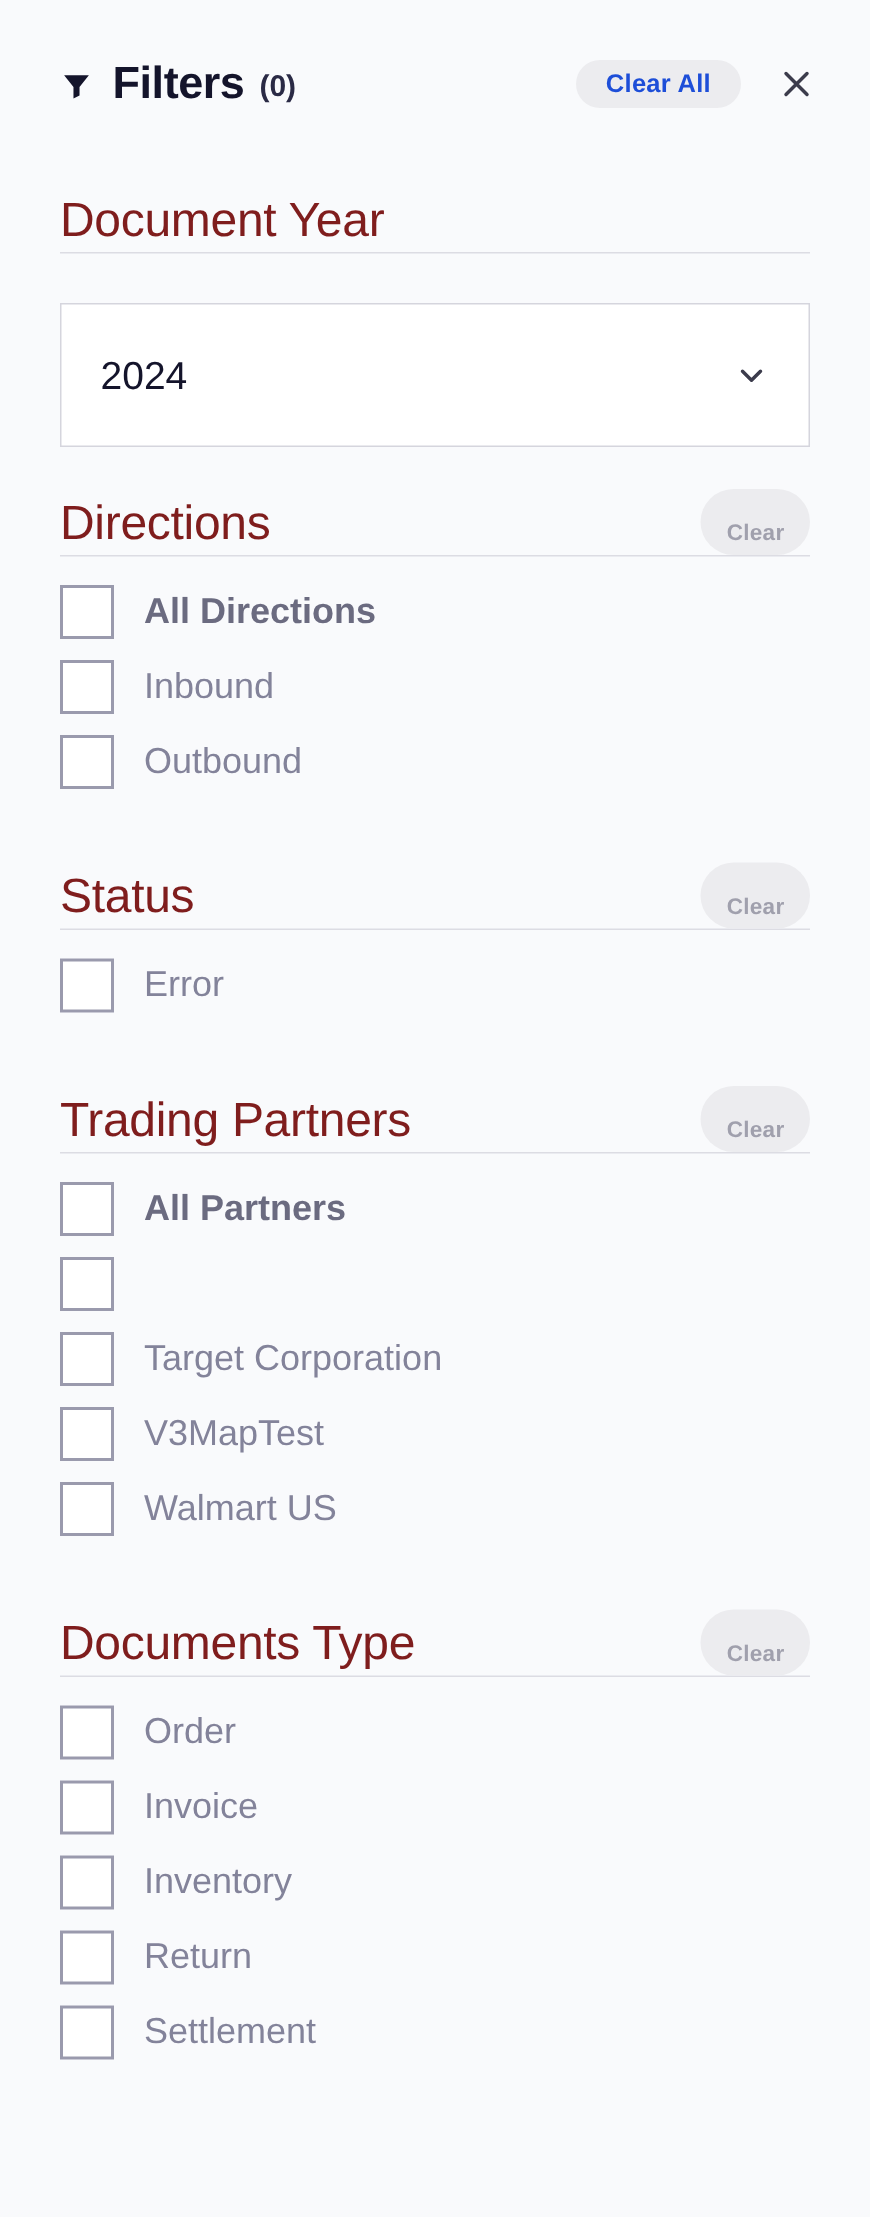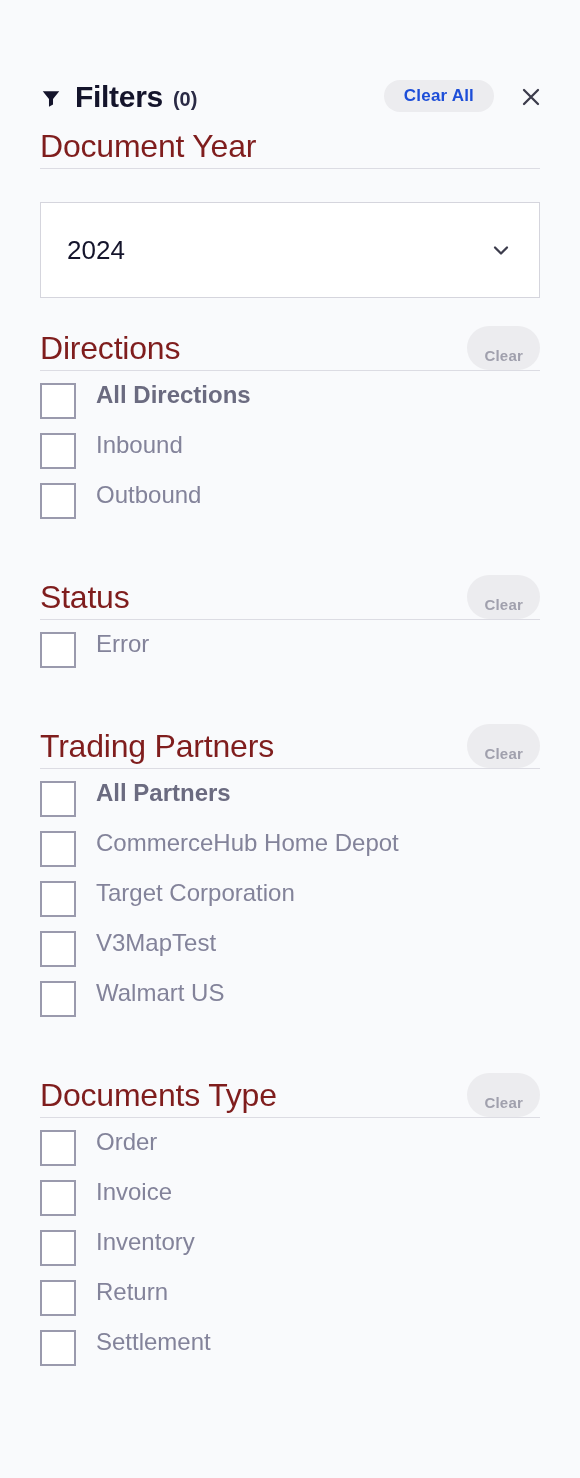--- a/index.html
+++ b/index.html
@@ -16,21 +16,21 @@
     width: 580px;
     height: 1478px;
     background: #f9fafc;
     position: relative;
     overflow: hidden;
   }
 
   
   .panel-header {
     display: flex;
-    align-items: flex-end;
+    align-items: center;
     height: 112px;
     padding: 0 34px 0 40px;
   }
 
   .title-group {
     display: flex;
     align-items: center;
     gap: 13px;
     flex: 1;
   }
@@ -159,21 +159,21 @@
     line-height: 1;
   }
 
   .chevron-icon { width: 24px; height: 24px; display: block; }
 
   
   .options { padding-top: 12px; }
 
   .option-row {
     display: flex;
-    align-items: flex-start;
+    align-items: center;
     height: 50px;
     cursor: pointer;
     gap: 20px;
   }
 
   .checkbox {
     width: 36px;
     height: 36px;
     border: 2px solid #9a9aad;
     background: #ffffff;
@@ -270,21 +270,20 @@
       <button class="clear-btn">Clear</button>
     </div>
     <div class="divider"></div>
     <div class="options">
       <div class="option-row is-all">
         <span class="checkbox"></span>
         <span class="option-label">All Partners</span>
       </div>
       <div class="option-row">
         <span class="checkbox"></span>
-        <span class="option-label">CommerceHub Home Depot</span>
       </div>
       <div class="option-row">
         <span class="checkbox"></span>
         <span class="option-label">Target Corporation</span>
       </div>
       <div class="option-row">
         <span class="checkbox"></span>
         <span class="option-label">V3MapTest</span>
       </div>
       <div class="option-row">

